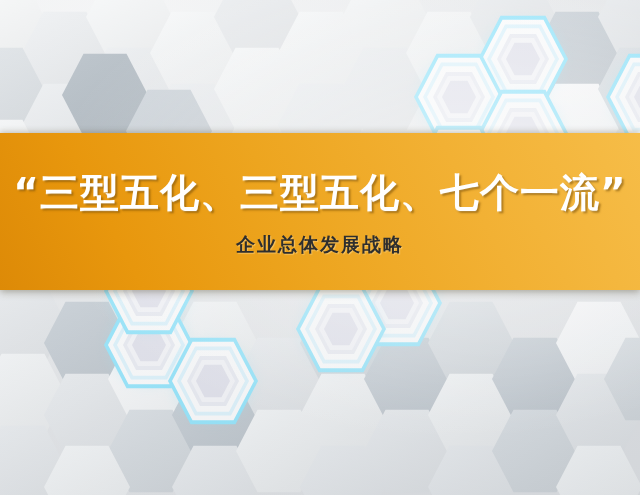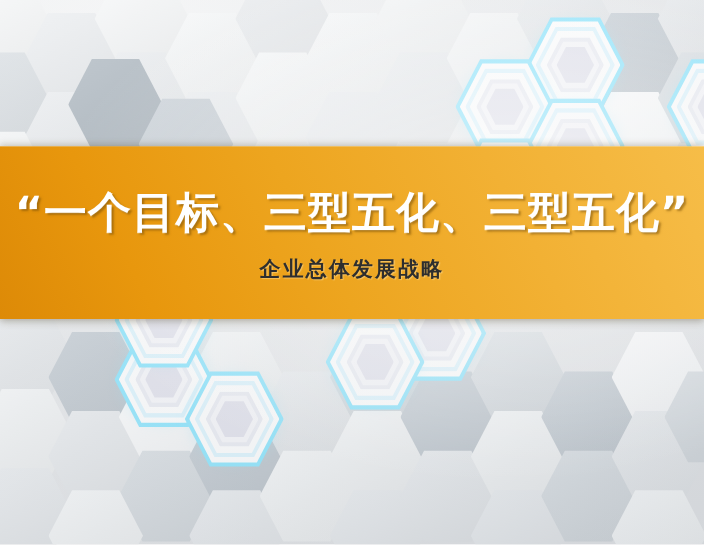--- a/index.html
+++ b/index.html
@@ -235,17 +235,17 @@
         <div class="ring" style="left: 9px; top: 9px; width: 72px; height: 72px; background: rgb(216, 244, 255);"></div>
         <div class="ring" style="left: 13px; top: 13px; width: 64px; height: 64px; background: rgb(255, 255, 255);"></div>
         <div class="ring" style="left: 19px; top: 19px; width: 52px; height: 52px; background: rgb(232, 234, 242);"></div>
         <div class="ring" style="left: 23px; top: 23px; width: 44px; height: 44px; background: rgb(246, 246, 250);"></div>
         <div class="ring" style="left: 28px; top: 28px; width: 34px; height: 34px; background: rgb(222, 222, 234);"></div>
       </div>
     </div>
   <div class="bg-vignette"></div>
 
   <div class="banner" id="banner" style="top: 133px; height: 157px; background: linear-gradient(62deg, rgb(221, 138, 7) 0%, rgb(232, 151, 13) 20%, rgb(237, 165, 31) 45%, rgb(242, 177, 52) 72%, rgb(246, 189, 72) 100%);">
-    <div class="banner-title" style="font-size: 39px; color: rgb(255, 255, 255);">“一个目标、三型五化、三型五化”</div>
+    <div class="banner-title" style="font-size: 39px; color: rgb(255, 255, 255);">“三型五化、三型五化、七个一流”</div>
     <div class="banner-subtitle" style="font-size: 19px; color: rgb(46, 46, 46); margin-top: 12px;">企业总体发展战略</div>
   </div>
 
 </div>
 
 </body></html>

